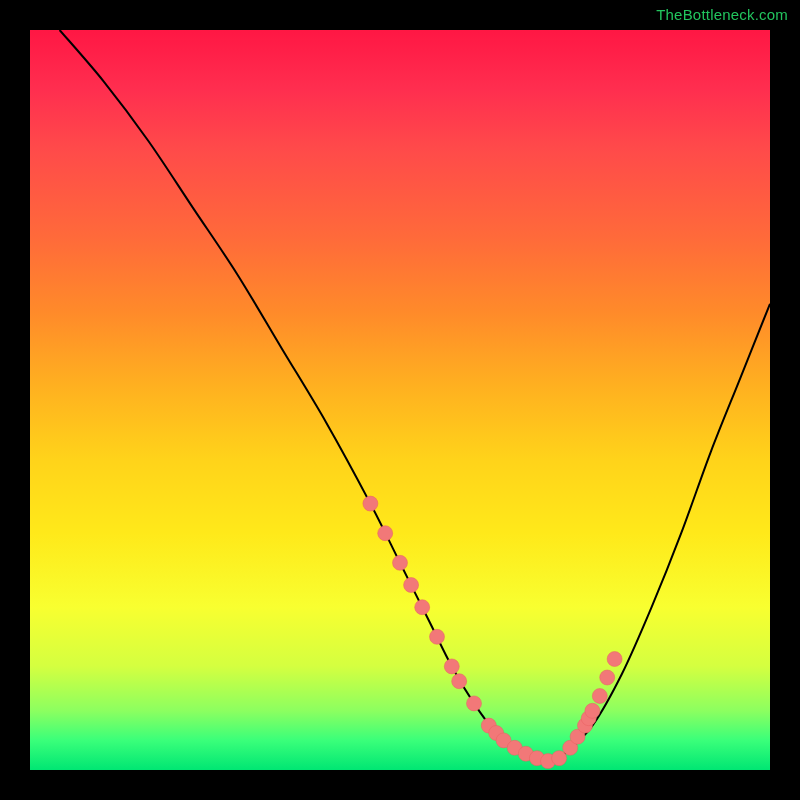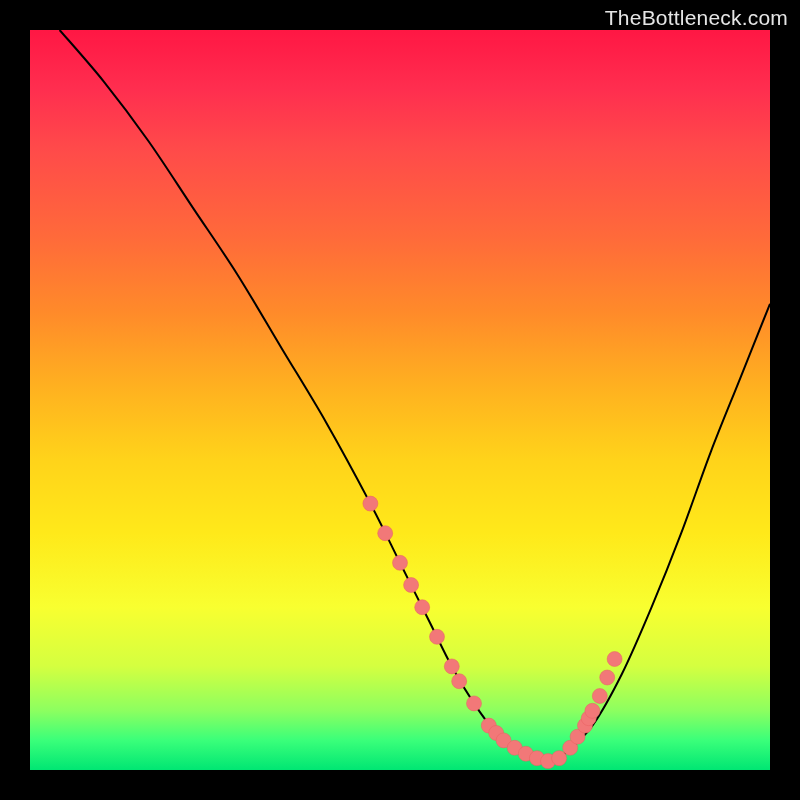--- a/index.html
+++ b/index.html
@@ -1,17 +1,17 @@
 <!DOCTYPE html>
 <html><head>
 <meta charset="utf-8">
 <style>
   * { margin: 0; padding: 0; box-sizing: border-box; }
   body { width: 800px; height: 800px; background: #000; position: relative; font-family: Arial, sans-serif; }
-  .watermark { position: absolute; top: 6px; right: 12px; color: #e5e5e5; font-size: 21px; font-weight: 500; letter-spacing: 0.2px; z-index: 10; }
+  .watermark { position: absolute; top: 6px; right: 12px; color: #22c55e; font-size: 15px; font-weight: 500; letter-spacing: 0.2px; z-index: 10; }
   .plot-area { position: absolute; top: 30px; left: 30px; width: 740px; height: 740px; overflow: hidden; }
   .gradient-bg { position: absolute; inset: 0; background: linear-gradient(to bottom,
       #ff1744 0%,
       #ff2e4f 8%,
       #ff4a4a 16%,
       #ff6a3a 28%,
       #ff8a2a 38%,
       #ffb020 48%,
       #ffd31a 58%,
       #ffe91a 68%,

